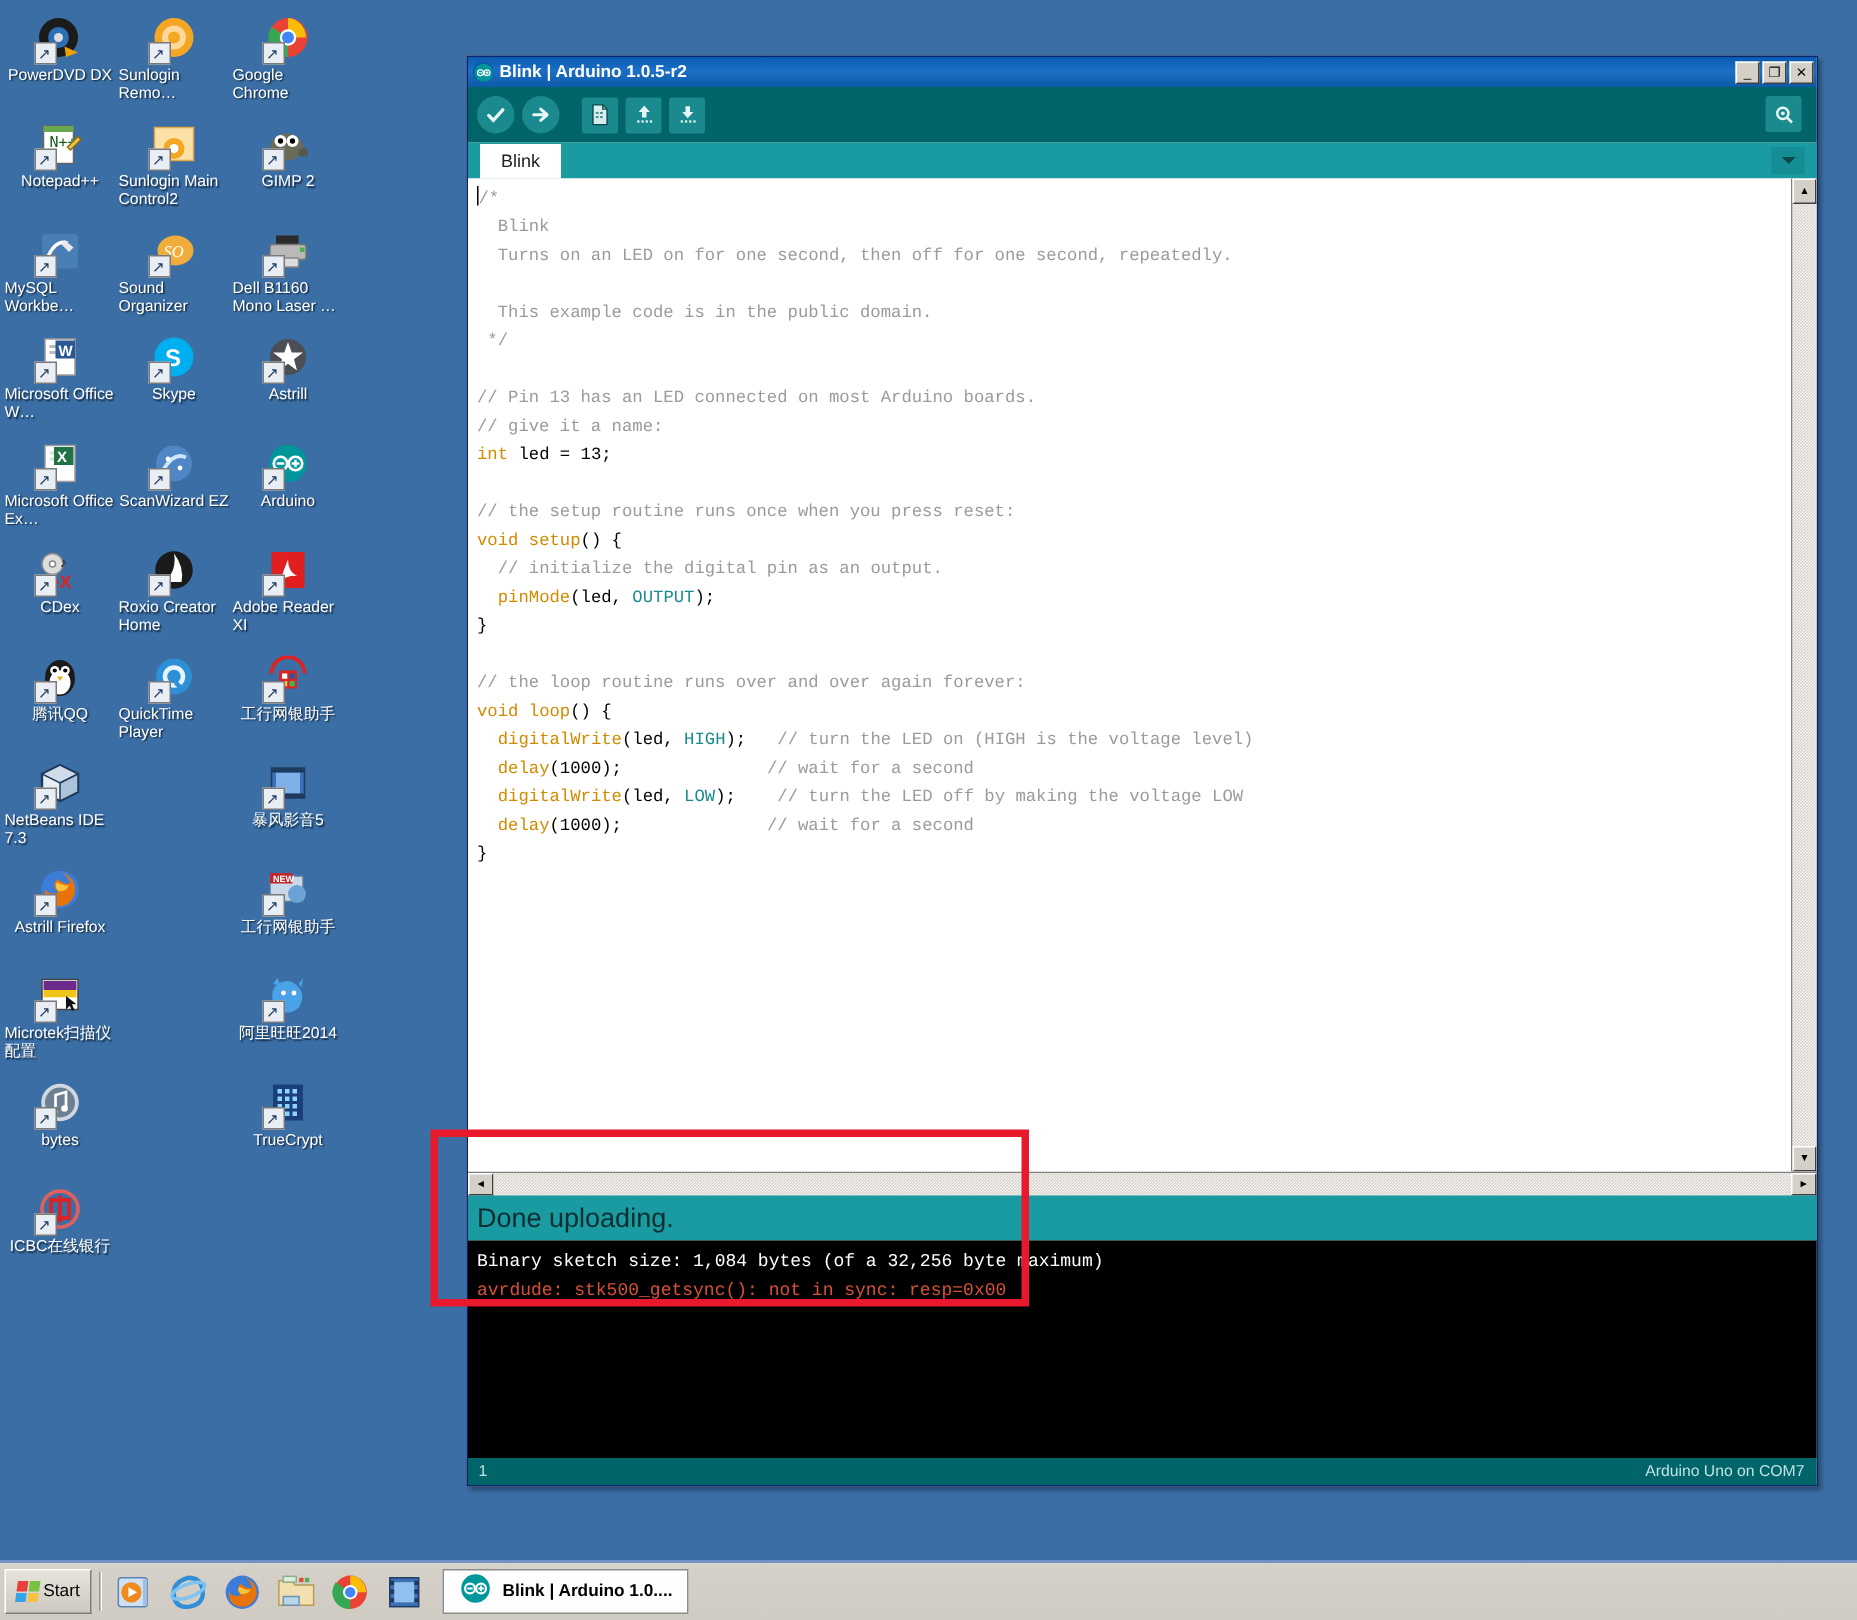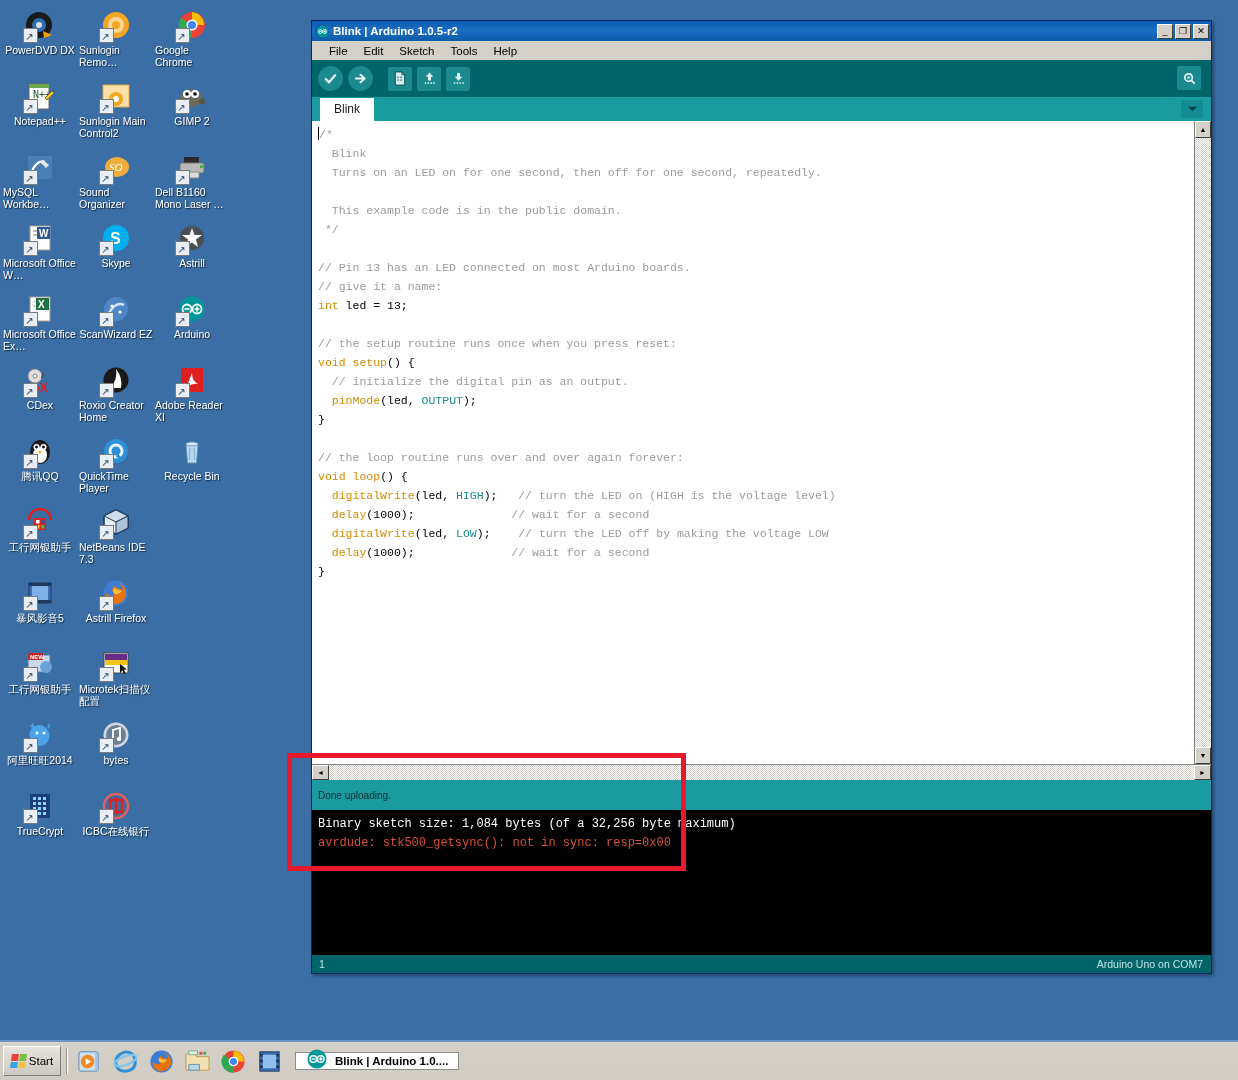--- a/index.html
+++ b/index.html
@@ -55,21 +55,21 @@
     position: absolute; left: 1px; bottom: 1px;
     width: 11px; height: 11px;
     z-index: 3;
     color: #17365d; font-size: 10px; line-height: 11px;
     text-align: center;
   }
 
   
   #arduino-window {
     position: absolute;
-    left: 311px; top: 20px;
+    left: 311px; top: 37px;
     width: 901px; height: 954px;
     background: #d4d0c8;
     border: 1px solid #08246b;
     box-shadow: 2px 2px 3px rgba(0,0,0,0.35);
     display: flex; flex-direction: column;
   }
   .titlebar {
     height: 20px;
     background: linear-gradient(to bottom, #0a5ab0 0%, #1b6fc4 45%, #0d5ba8 100%);
     display: flex; align-items: center;
@@ -219,21 +219,21 @@
       linear-gradient(45deg, #fff 25%, transparent 25%, transparent 75%, #fff 75%),
       linear-gradient(45deg, #fff 25%, transparent 25%, transparent 75%, #fff 75%);
     background-size: 2px 2px;
     background-position: 0 0, 1px 1px;
   }
 
   .status-msg {
     height: 30px; background: #1a9ba1;
     display: flex; align-items: center;
     padding-left: 6px; flex: none;
-    color: #0c2e30; font-size: 10px;
+    color: #0c2e30; font-size: 18px;
   }
   .console {
     flex: none;
     height: 145px;
     background: #000;
     padding: 5px 6px;
     font-family: "Liberation Mono", monospace;
     font-size: 12px;
     line-height: 19px;
     white-space: pre;
@@ -290,21 +290,21 @@
     margin: 0 5px;
   }
   .ql { display: flex; align-items: center; gap: 4px; }
   .ql-item {
     width: 32px; height: 32px;
     display: flex; align-items: center; justify-content: center;
     cursor: pointer;
   }
   #task-button {
     margin-left: 10px;
-    height: 18px; min-width: 160px;
+    height: 30px; min-width: 160px;
     background: #fefefe;
     border: 1px solid #8c8c8c;
     display: flex; align-items: center;
     gap: 7px; padding: 0 10px;
     cursor: pointer;
   }
   #task-button .tbl { font-size: 11.5px; font-weight: bold; color: #000; }
 </style>
 </head>
 <body>
@@ -562,31 +562,20 @@
             <circle cx="15" cy="14" r="12" fill="#2f8fd6"></circle>
             <circle cx="15" cy="14" r="7.5" fill="#e8f4fd"></circle>
             <circle cx="15" cy="14" r="4.5" fill="#2f8fd6"></circle>
             <rect x="17" y="17" width="7" height="3" transform="rotate(42 17 17)" fill="#2f8fd6"></rect>
           </svg>
         <span class="arr">↗</span>
       </span>
       <span class="lbl">QuickTime Player</span>
     </div>
 
-    <div class="desk-icon">
-      <span class="glyph noarrow">
-        <svg width="30" height="30" viewBox="0 0 30 30">
-            <path d="M9 7 L21 7 L19.5 26 L10.5 26 Z" fill="#b9d9ee" stroke="#6699bb"></path>
-            <ellipse cx="15" cy="7" rx="6" ry="2" fill="#d7ecf8" stroke="#6699bb"></ellipse>
-            <line x1="13" y1="11" x2="12.5" y2="23" stroke="#7fb0cc"></line>
-            <line x1="17" y1="11" x2="17.5" y2="23" stroke="#7fb0cc"></line>
-          </svg>
-      </span>
-      <span class="lbl">Recycle Bin</span>
-    </div>
 
     <div class="desk-icon">
       <span class="glyph">
         <svg width="30" height="30" viewBox="0 0 30 30">
             <path d="M4 12 A11 11 0 0 1 26 12" stroke="#d22" stroke-width="2.5" fill="none"></path>
             <rect x="9" y="10" width="12" height="12" fill="#d22"></rect>
             <rect x="11" y="12" width="3.5" height="3.5" fill="#fff"></rect>
             <rect x="16" y="12" width="3.5" height="3.5" fill="#2b5797"></rect>
             <rect x="11" y="17" width="3.5" height="3.5" fill="#f5c242"></rect>
             <rect x="16" y="17" width="3.5" height="3.5" fill="#4caf50"></rect>
@@ -766,27 +755,20 @@
         </svg>
     </span>
     <span class="ttext">Blink | Arduino 1.0.5-r2</span>
     <span class="wbtns">
       <span class="wbtn">_</span>
       <span class="wbtn">❐</span>
       <span class="wbtn">✕</span>
     </span>
   </div>
 
-  <div class="menubar">
-    <span class="mi">File</span>
-    <span class="mi">Edit</span>
-    <span class="mi">Sketch</span>
-    <span class="mi">Tools</span>
-    <span class="mi">Help</span>
-  </div>
 
   <div class="toolbar">
     <span class="tb-round" title="Verify">
       <svg width="15" height="15" viewBox="0 0 16 16">
           <path d="M3 8.5 L6.3 12 L13 4.5" stroke="#e6f6f6" stroke-width="2.4" fill="none" stroke-linecap="round"></path>
         </svg>
     </span>
     <span class="tb-round" title="Upload">
       <svg width="15" height="15" viewBox="0 0 16 16">
           <path d="M3 8 L11 8 M8 4 L12.5 8 L8 12" stroke="#e6f6f6" stroke-width="2.2" fill="none" stroke-linecap="round" stroke-linejoin="round"></path>

